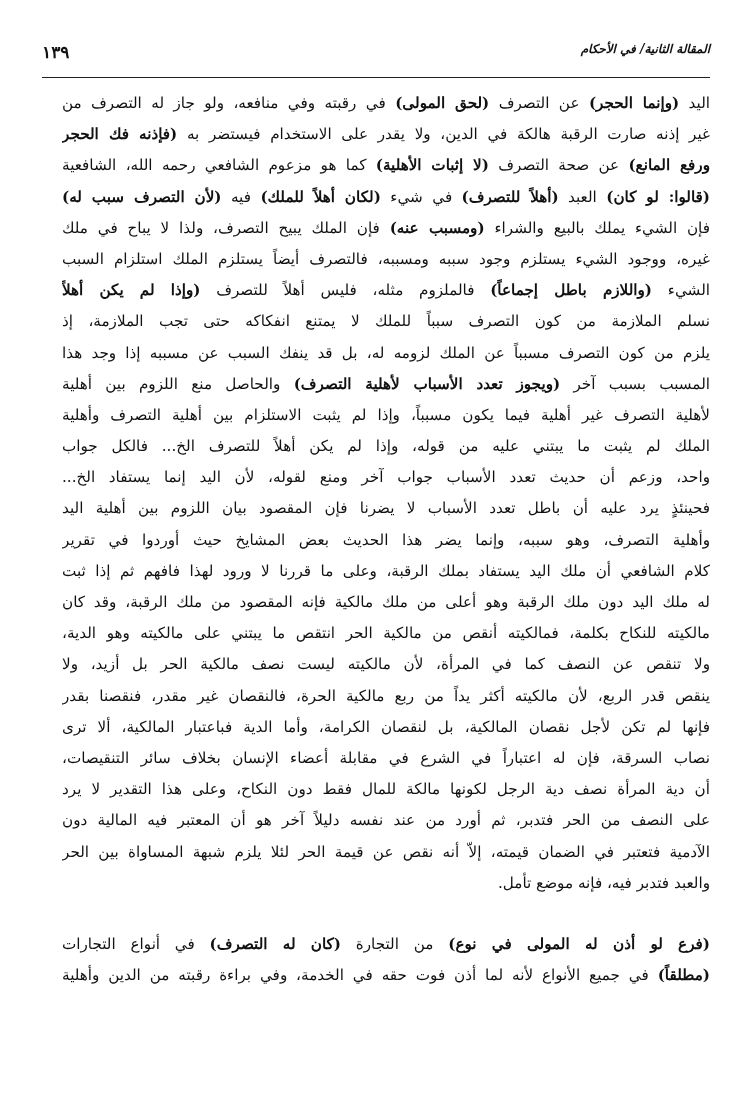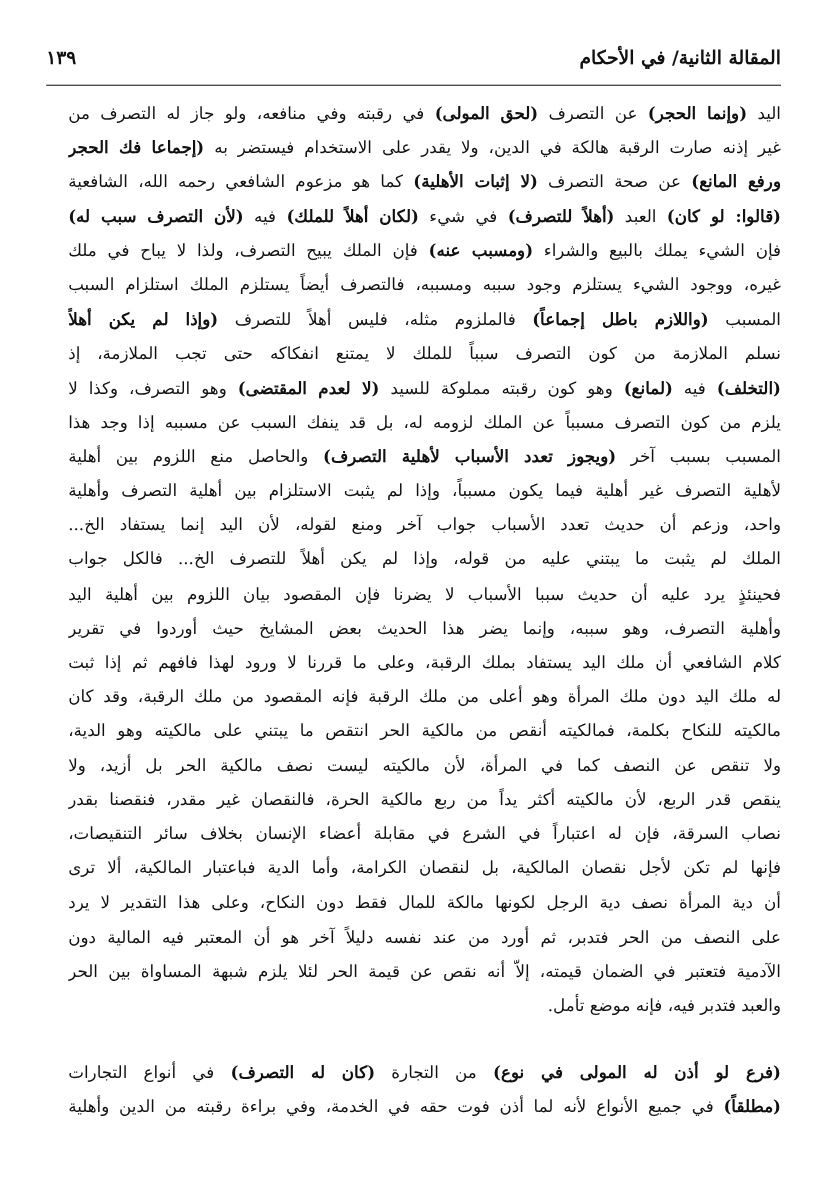--- a/index.html
+++ b/index.html
@@ -1,20 +1,20 @@
 <!DOCTYPE html>
 <html><head>
 <meta charset="utf-8">
 <style>
   html, body { margin: 0; padding: 0; background: #ffffff; }
   body { width: 754px; height: 1094px; position: relative; overflow: hidden; color: #111; }
   .page { position: absolute; left: 0; top: 0; width: 754px; height: 1094px; }
   .header { position: absolute; left: 42px; right: 44px; top: 42px; height: 30px; direction: rtl;
             font-family: "DejaVu Serif", serif; }
-  .header-title { position: absolute; right: 0; top: 0; font-size: 17px; font-weight: bold; }
+  .header-title { position: absolute; right: 0; top: 0; font-size: 12px; font-weight: bold; font-style: italic; }
   .page-number { position: absolute; left: 0; top: 0; font-size: 17px; font-weight: bold; }
   .rule { position: absolute; left: 42px; right: 44px; top: 77px; height: 0; border-top: 1.5px solid #222; }
   .body { position: absolute; left: 42px; right: 44px; top: 88px; direction: rtl;
           font-family: "DejaVu Serif", serif; font-size: 15.2px; }
   .line { height: 31.2px; line-height: 31.2px; white-space: nowrap; text-align: justify;
           text-align-last: justify; overflow: hidden; margin-left: 20px; }
   .line.last { text-align-last: right; }
   .gap { height: 30px; }
   b { font-weight: bold; }
 </style>
@@ -23,42 +23,41 @@
 
 <div class="page">
   <div class="header">
     <span class="header-title">المقالة الثانية/ في الأحكام</span>
     <span class="page-number">١٣٩</span>
   </div>
   <div class="rule"></div>
   <div class="body" id="body">
       <div>
         <div class="line"><span>اليد </span><b>(وإنما الحجر)</b><span> عن التصرف </span><b>(لحق المولى)</b><span> في رقبته وفي منافعه، ولو جاز له التصرف من</span></div>
-        <div class="line"><span>غير إذنه صارت الرقبة هالكة في الدين، ولا يقدر على الاستخدام فيستضر به </span><b>(إجماعا فك الحجر</b></div>
+        <div class="line"><span>غير إذنه صارت الرقبة هالكة في الدين، ولا يقدر على الاستخدام فيستضر به </span><b>(فإذنه فك الحجر</b></div>
         <div class="line"><b>ورفع المانع)</b><span> عن صحة التصرف </span><b>(لا إثبات الأهلية)</b><span> كما هو مزعوم الشافعي رحمه الله، الشافعية</span></div>
         <div class="line"><b>(قالوا: لو كان)</b><span> العبد </span><b>(أهلاً للتصرف)</b><span> في شيء </span><b>(لكان أهلاً للملك)</b><span> فيه </span><b>(لأن التصرف سبب له)</b></div>
         <div class="line"><span>فإن الشيء يملك بالبيع والشراء </span><b>(ومسبب عنه)</b><span> فإن الملك يبيح التصرف، ولذا لا يباح في ملك</span></div>
         <div class="line"><span>غيره، ووجود الشيء يستلزم وجود سببه ومسببه، فالتصرف أيضاً يستلزم الملك استلزام السبب</span></div>
-        <div class="line"><span>المسبب </span><b>(واللازم باطل إجماعاً)</b><span> فالملزوم مثله، فليس أهلاً للتصرف </span><b>(وإذا لم يكن أهلاً</b></div>
+        <div class="line"><span>الشيء </span><b>(واللازم باطل إجماعاً)</b><span> فالملزوم مثله، فليس أهلاً للتصرف </span><b>(وإذا لم يكن أهلاً</b></div>
         <div class="line"><span>نسلم الملازمة من كون التصرف سبباً للملك لا يمتنع انفكاكه حتى تجب الملازمة، إذ</span></div>
-        <div class="line"><b>(التخلف)</b><span> فيه </span><b>(لمانع)</b><span> وهو كون رقبته مملوكة للسيد </span><b>(لا لعدم المقتضى)</b><span> وهو التصرف، وكذا لا</span></div>
         <div class="line"><span>يلزم من كون التصرف مسبباً عن الملك لزومه له، بل قد ينفك السبب عن مسببه إذا وجد هذا</span></div>
         <div class="line"><span>المسبب بسبب آخر </span><b>(ويجوز تعدد الأسباب لأهلية التصرف)</b><span> والحاصل منع اللزوم بين أهلية</span></div>
         <div class="line"><span>لأهلية التصرف غير أهلية فيما يكون مسبباً، وإذا لم يثبت الاستلزام بين أهلية التصرف وأهلية</span></div>
+        <div class="line"><span>الملك لم يثبت ما يبتني عليه من قوله، وإذا لم يكن أهلاً للتصرف الخ... فالكل جواب</span></div>
         <div class="line"><span>واحد، وزعم أن حديث تعدد الأسباب جواب آخر ومنع لقوله، لأن اليد إنما يستفاد الخ...</span></div>
-        <div class="line"><span>الملك لم يثبت ما يبتني عليه من قوله، وإذا لم يكن أهلاً للتصرف الخ... فالكل جواب</span></div>
-        <div class="line"><span>فحينئذٍ يرد عليه أن حديث سببا الأسباب لا يضرنا فإن المقصود بيان اللزوم بين أهلية اليد</span></div>
+        <div class="line"><span>فحينئذٍ يرد عليه أن باطل تعدد الأسباب لا يضرنا فإن المقصود بيان اللزوم بين أهلية اليد</span></div>
         <div class="line"><span>وأهلية التصرف، وهو سببه، وإنما يضر هذا الحديث بعض المشايخ حيث أوردوا في تقرير</span></div>
         <div class="line"><span>كلام الشافعي أن ملك اليد يستفاد بملك الرقبة، وعلى ما قررنا لا ورود لهذا فافهم ثم إذا ثبت</span></div>
-        <div class="line"><span>له ملك اليد دون ملك المرأة وهو أعلى من ملك الرقبة فإنه المقصود من ملك الرقبة، وقد كان</span></div>
+        <div class="line"><span>له ملك اليد دون ملك الرقبة وهو أعلى من ملك مالكية فإنه المقصود من ملك الرقبة، وقد كان</span></div>
         <div class="line"><span>مالكيته للنكاح بكلمة، فمالكيته أنقص من مالكية الحر انتقص ما يبتني على مالكيته وهو الدية،</span></div>
         <div class="line"><span>ولا تنقص عن النصف كما في المرأة، لأن مالكيته ليست نصف مالكية الحر بل أزيد، ولا</span></div>
         <div class="line"><span>ينقص قدر الربع، لأن مالكيته أكثر يداً من ربع مالكية الحرة، فالنقصان غير مقدر، فنقصنا بقدر</span></div>
+        <div class="line"><span>فإنها لم تكن لأجل نقصان المالكية، بل لنقصان الكرامة، وأما الدية فباعتبار المالكية، ألا ترى</span></div>
         <div class="line"><span>نصاب السرقة، فإن له اعتباراً في الشرع في مقابلة أعضاء الإنسان بخلاف سائر التنقيصات،</span></div>
-        <div class="line"><span>فإنها لم تكن لأجل نقصان المالكية، بل لنقصان الكرامة، وأما الدية فباعتبار المالكية، ألا ترى</span></div>
         <div class="line"><span>أن دية المرأة نصف دية الرجل لكونها مالكة للمال فقط دون النكاح، وعلى هذا التقدير لا يرد</span></div>
         <div class="line"><span>على النصف من الحر فتدبر، ثم أورد من عند نفسه دليلاً آخر هو أن المعتبر فيه المالية دون</span></div>
         <div class="line"><span>الآدمية فتعتبر في الضمان قيمته، إلاّ أنه نقص عن قيمة الحر لئلا يلزم شبهة المساواة بين الحر</span></div>
         <div class="line last"><span>والعبد فتدبر فيه، فإنه موضع تأمل.</span></div>
       </div>
       <div class="gap"></div>
       <div>
         <div class="line"><b>(فرع لو أذن له المولى في نوع)</b><span> من التجارة </span><b>(كان له التصرف)</b><span> في أنواع التجارات</span></div>
         <div class="line"><b>(مطلقاً)</b><span> في جميع الأنواع لأنه لما أذن فوت حقه في الخدمة، وفي براءة رقبته من الدين وأهلية</span></div>
       </div>

